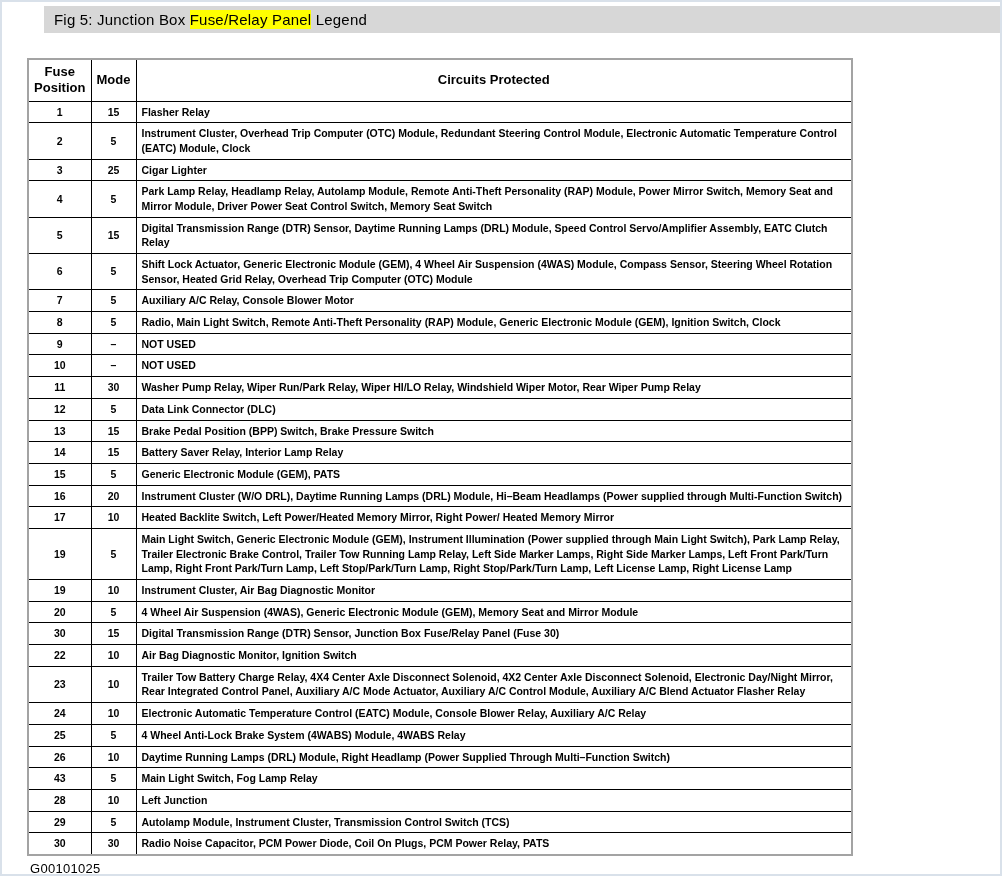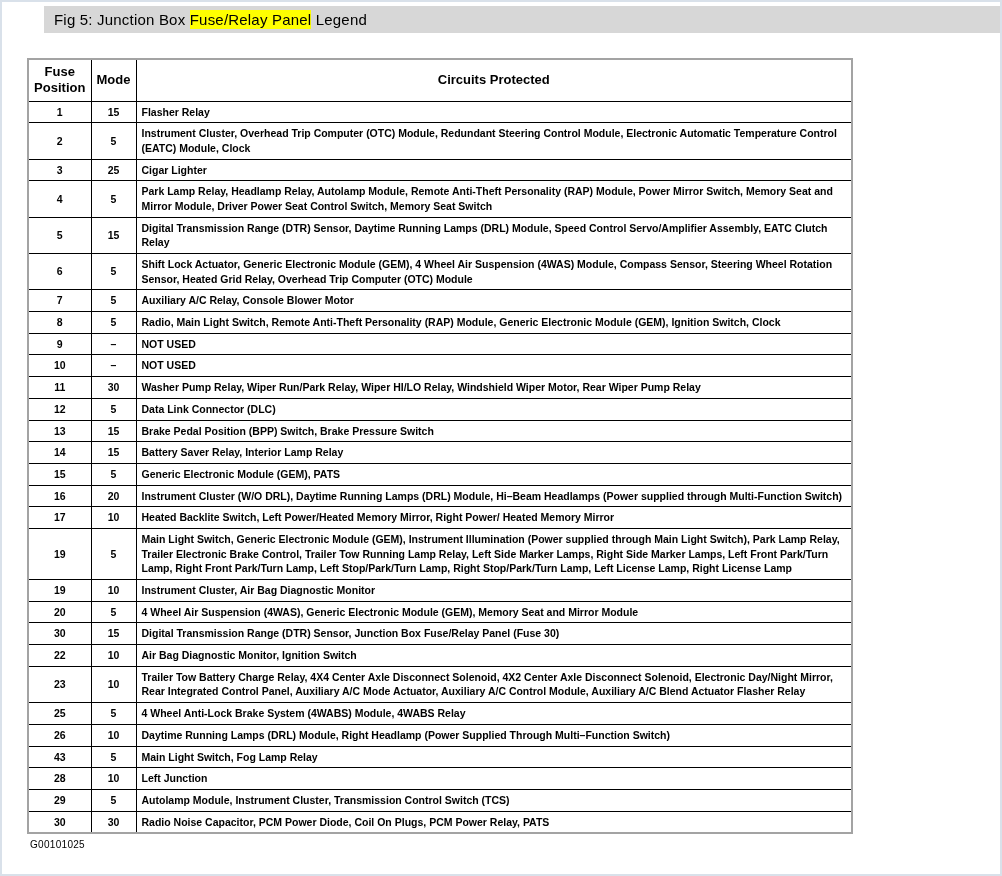--- a/index.html
+++ b/index.html
@@ -65,21 +65,21 @@
     vertical-align: middle;
   }
   td.col-pos, td.col-amps {
     text-align: center;
   }
   td.col-circuits {
     text-align: left;
   }
   .gcode {
     margin: 5px 0 0 30px;
-    font-size: 10px;
+    font-size: 13px;
     letter-spacing: 0.3px;
   }
 </style>
 </head>
 <body>
 
 <div class="page-frame"></div>
 
 <div class="topbar" style="background-color: rgb(215, 215, 215);">
   <span>
@@ -233,20 +233,25 @@
     <td class="col-amps">10</td>
     <td class="col-circuits">Air Bag Diagnostic Monitor, Ignition Switch</td>
   </tr>
 
   <tr>
     <td class="col-pos">23</td>
     <td class="col-amps">10</td>
     <td class="col-circuits">Trailer Tow Battery Charge Relay, 4X4 Center Axle Disconnect Solenoid, 4X2 Center Axle Disconnect Solenoid, Electronic Day/Night Mirror, Rear Integrated Control Panel, Auxiliary A/C Mode Actuator, Auxiliary A/C Control Module, Auxiliary A/C Blend Actuator Flasher Relay</td>
   </tr>
 
+  <tr>
+    <td class="col-pos">24</td>
+    <td class="col-amps">10</td>
+    <td class="col-circuits">Electronic Automatic Temperature Control (EATC) Module, Console Blower Relay, Auxiliary A/C Relay</td>
+  </tr>
 
   <tr>
     <td class="col-pos">25</td>
     <td class="col-amps">5</td>
     <td class="col-circuits">4 Wheel Anti-Lock Brake System (4WABS) Module, 4WABS Relay</td>
   </tr>
 
   <tr>
     <td class="col-pos">26</td>
     <td class="col-amps">10</td>

